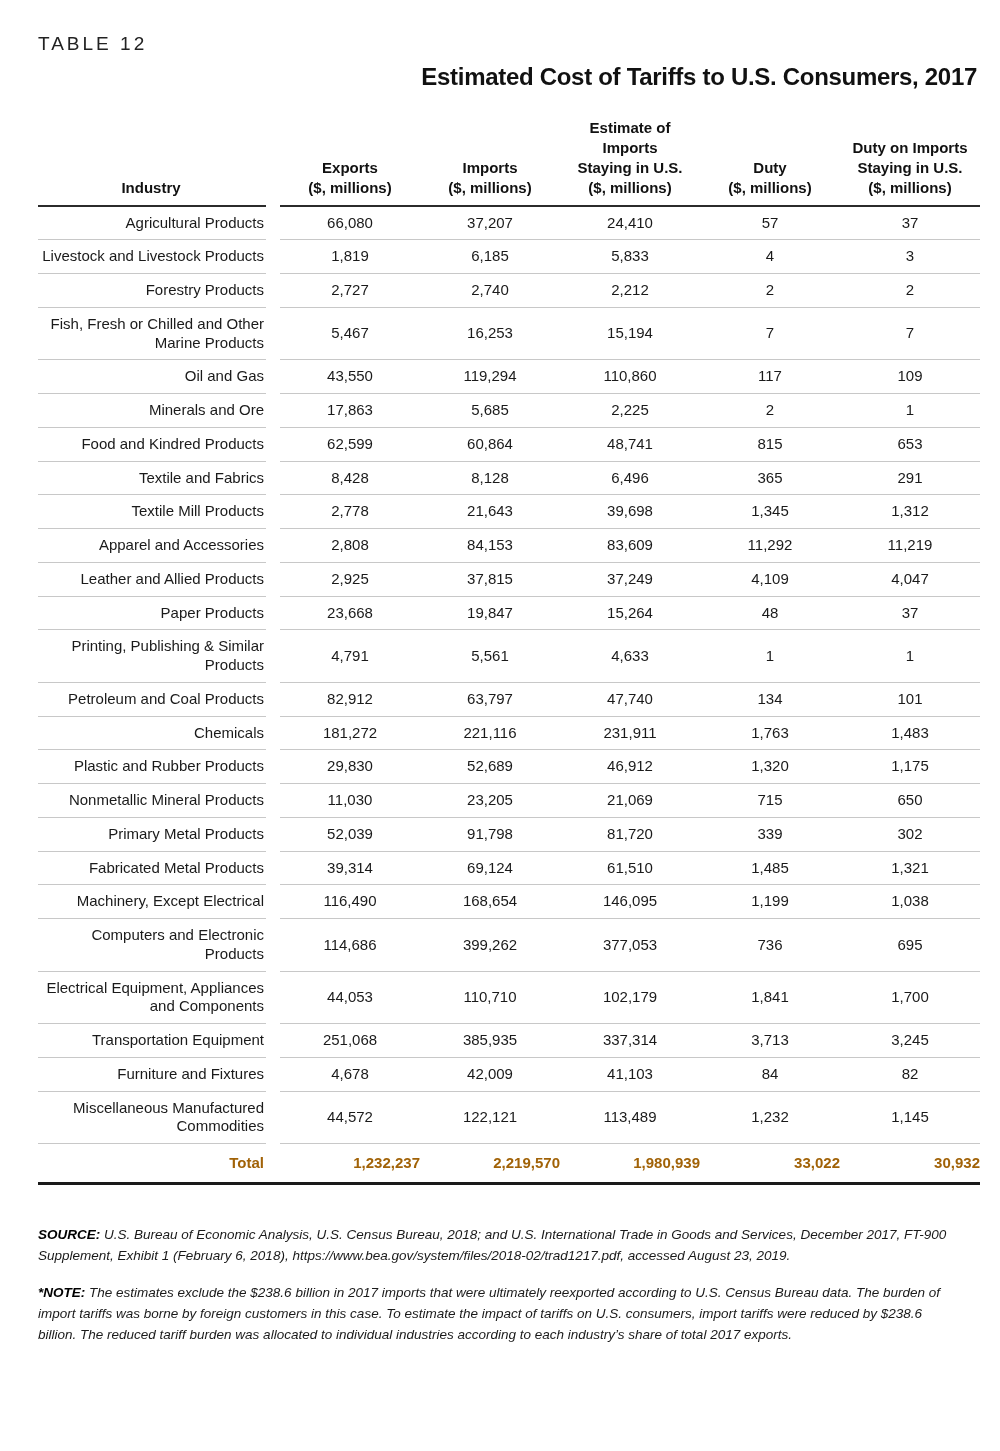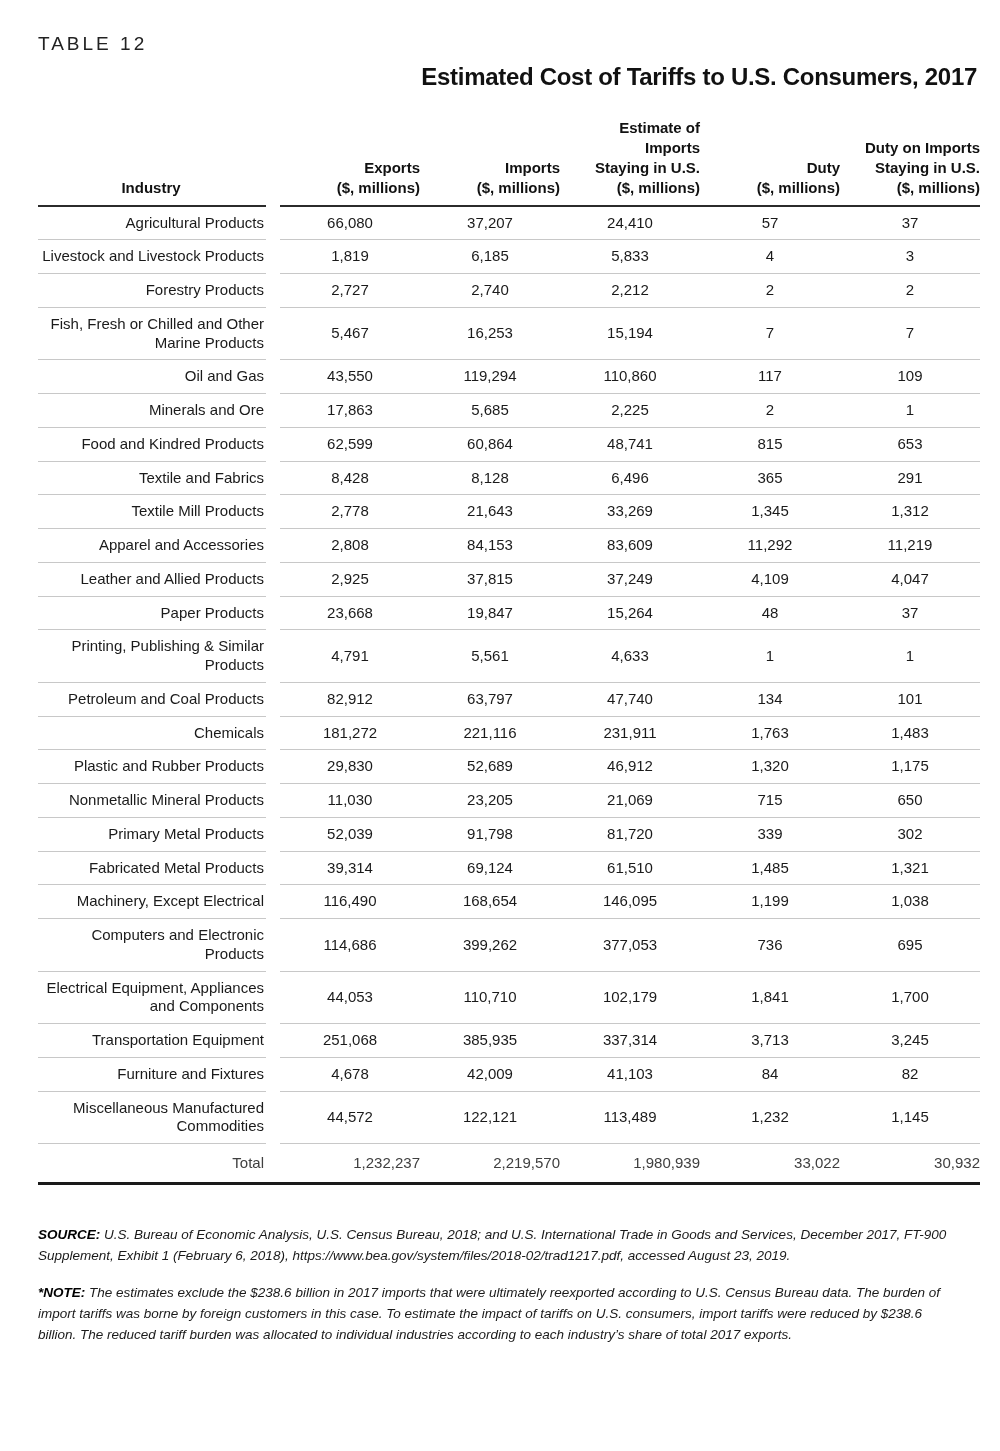--- a/index.html
+++ b/index.html
@@ -29,31 +29,31 @@
     border-bottom:3px solid var(--bottom-rule);
   }
   col.c-industry{width:228px;}
   col.c-gap{width:14px;}
   col.c-num{width:140px;}
   thead th{
     vertical-align:bottom;font-weight:bold;font-size:15px;line-height:1.35;
     padding:0 0 6px 0;border-bottom:2px solid var(--header-rule);color:#111;
   }
   thead th.industry-h{text-align:center;padding-right:2px;}
-  thead th.num-h{text-align:right;}
+  thead th.num-h{text-align:center;}
   thead th.gap,tbody td.gap{border-bottom:none;padding:0;}
   tbody td{
     border-bottom:1px solid var(--divider);
     vertical-align:middle;font-size:15px;line-height:1.25;
     padding:7px 0;
   }
   tbody td.industry{text-align:right;padding-right:2px;}
   tbody td.num{text-align:center;}
   tbody tr.total-row td{
-    font-weight:normal;border-bottom:none;padding:10px 0 9px 0;color:#404040;text-align:right;
+    font-weight:bold;border-bottom:none;padding:10px 0 9px 0;color:#a16207;text-align:right;
   }
   tbody tr.total-row td.industry{padding-right:2px;}
   .footnotes{width:926px;margin-top:40px;}
   .footnote{
     font-size:13.5px;line-height:1.55;margin:0 0 16px 0;color:#1a1a1a;font-style:italic;
   }
   .footnote strong{color:#000;}
 </style>
 </head>
 <body>
@@ -173,21 +173,21 @@
           <td class="num">8,128</td>
           <td class="num">6,496</td>
           <td class="num">365</td>
           <td class="num">291</td>
         </tr>
         <tr>
           <td class="industry">Textile Mill Products</td>
           <td class="gap"></td>
           <td class="num">2,778</td>
           <td class="num">21,643</td>
-          <td class="num">33,269</td>
+          <td class="num">39,698</td>
           <td class="num">1,345</td>
           <td class="num">1,312</td>
         </tr>
         <tr>
           <td class="industry">Apparel and Accessories</td>
           <td class="gap"></td>
           <td class="num">2,808</td>
           <td class="num">84,153</td>
           <td class="num">83,609</td>
           <td class="num">11,292</td>

